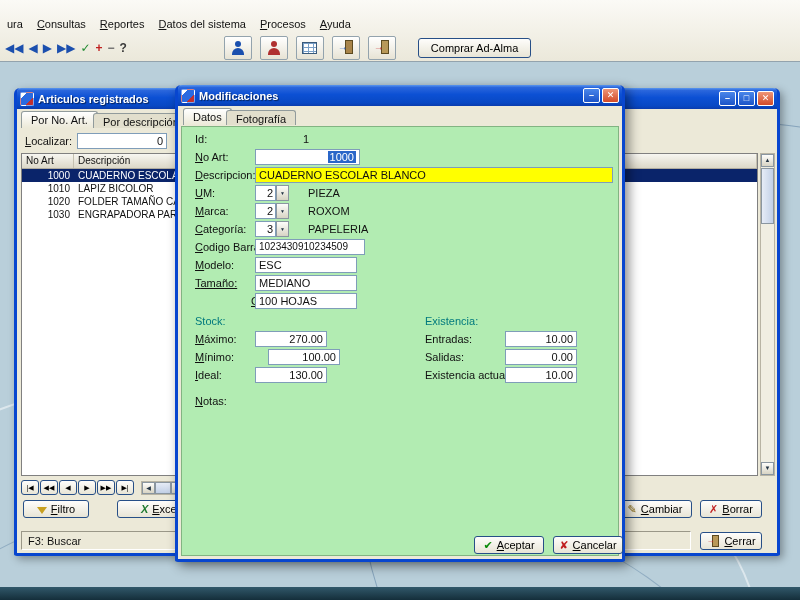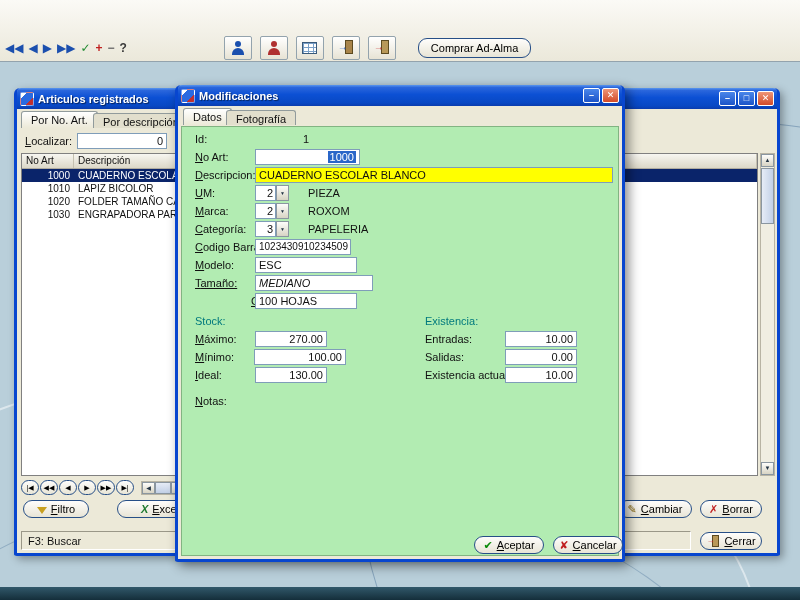--- a/index.html
+++ b/index.html
@@ -64,21 +64,21 @@
   .xtab { position:absolute; padding:2px 9px 2px; background:linear-gradient(#ffffff,#ece9d8);
           border:1px solid #919b9c; border-bottom:none; border-radius:3px 3px 0 0; height:17px; }
   .xtab.inactive { background:#e2dfcd; margin-top:2px; height:15px; }
 
   
   .tb { position:absolute; background:#fff; border:1px solid #7f9db9; height:16px; line-height:14px;
         padding:0 3px; font-size:11px; overflow:hidden; white-space:nowrap; }
   .tb.right { text-align:right; }
   .tb.yellow { background:#ffff00; }
   .selval { background:#2a66c8; color:#fff; padding:0 2px; }
-  .btn { position:absolute; background:linear-gradient(#fefdfb,#e8e5d6); border:1px solid #274f87; border-radius:9px;
+  .btn { position:absolute; background:linear-gradient(#fefdfb,#e8e5d6); border:1px solid #274f87; border-radius:3px;
          font-size:11px; display:flex; align-items:center; justify-content:center; gap:4px; cursor:default; }
   .lbl { position:absolute; white-space:nowrap; }
   .teal { color:#00797d; }
 
   
   .grid { position:absolute; background:#fff; border:1px solid #808080; overflow:hidden; }
   .ghead { display:flex; background:linear-gradient(#f7f6f1,#dcd8c8); border-bottom:1px solid #b0aca0; height:15px; }
   .gh { padding:1px 4px; border-right:1px solid #c4c0b0; font-size:10px; }
   .gh.no { width:52px; }
   .gh.desc { flex:1; }
@@ -119,20 +119,28 @@
 <body>
 
 <div class="desktop">
   <div class="curve c1"></div>
   <div class="curve c2"></div>
   <div class="curve c3"></div>
   <div class="bottomstrip"></div>
 </div>
 
 <div class="header">
+  <div class="menubar">
+    <span class="menu-item">ura</span>
+    <span class="menu-item"><u>C</u>onsultas</span>
+    <span class="menu-item"><u>R</u>eportes</span>
+    <span class="menu-item"><u>D</u>atos del sistema</span>
+    <span class="menu-item"><u>P</u>rocesos</span>
+    <span class="menu-item"><u>A</u>yuda</span>
+  </div>
   <div class="toolbar">
     <div class="tglyphs">
       <span class="tglyph g-blue">◀◀</span>
       <span class="tglyph g-blue">◀</span>
       <span class="tglyph g-blue">▶</span>
       <span class="tglyph g-blue">▶▶</span>
       <span class="tglyph g-green">✓</span>
       <span class="tglyph g-red">+</span>
       <span class="tglyph g-gray">−</span>
       <span class="tglyph g-dark">?</span>
@@ -297,38 +305,38 @@
     <span class="lbl" style="left:130px; top:99px;">ROXOM</span>
 
     <span class="lbl" style="left:17px; top:117px;"><u>C</u>ategoría:</span>
     <div class="spin" style="left:77px; top:115px;">
       <span class="spinval">3</span>
       <span class="spinarrow">▼</span>
     </div>
     <span class="lbl" style="left:130px; top:117px;">PAPELERIA</span>
 
     <span class="lbl" style="left:17px; top:135px;"><u>C</u>odigo Barras:</span>
-    <div class="tb" style="left:77px; top:133px; width:96px; font-size:10px;text-align:right;">1023430910234509</div>
+    <div class="tb" style="left:77px; top:133px; width:110px; font-size:10px;">1023430910234509</div>
 
     <span class="lbl" style="left:17px; top:153px;"><u>M</u>odelo:</span>
     <div class="tb" style="left:77px; top:151px; width:102px;">ESC</div>
 
     <span class="lbl" style="left:17px; top:171px;text-decoration:underline;"><u>T</u>amaño:</span>
-    <div class="tb" style="left:77px; top:169px; width:118px;font-style:italic;">MEDIANO</div>
+    <div class="tb" style="left:77px; top:169px; width:102px;">MEDIANO</div>
 
     <span class="lbl" style="left:30px; top:189px;margin-left:43px;"><u>C</u>apacidad:</span>
     <div class="tb" style="left:77px; top:187px; width:102px;">100 HOJAS</div>
 
     <span class="lbl teal" style="left:17px; top:209px;">Stock:</span>
     <span class="lbl teal" style="left:247px; top:209px;">Existencia:</span>
 
     <span class="lbl" style="left:17px; top:227px;"><u>M</u>áximo:</span>
     <div class="tb right" style="left:77px; top:225px; width:72px;">270.00</div>
     <span class="lbl" style="left:17px; top:245px;"><u>M</u>ínimo:</span>
-    <div class="tb right" style="left:76px; top:243px; width:92px;">100.00</div>
+    <div class="tb right" style="left:90px; top:243px; width:72px;">100.00</div>
     <span class="lbl" style="left:17px; top:263px;"><u>I</u>deal:</span>
     <div class="tb right" style="left:77px; top:261px; width:72px;">130.00</div>
 
     <span class="lbl" style="left:247px; top:227px;">Entradas:</span>
     <div class="tb right" style="left:327px; top:225px; width:72px;">10.00</div>
     <span class="lbl" style="left:247px; top:245px;">Salidas:</span>
     <div class="tb right" style="left:327px; top:243px; width:72px;">0.00</div>
     <span class="lbl" style="left:247px; top:263px;">Existencia actual:</span>
     <div class="tb right" style="left:327px; top:261px; width:72px;">10.00</div>
 

